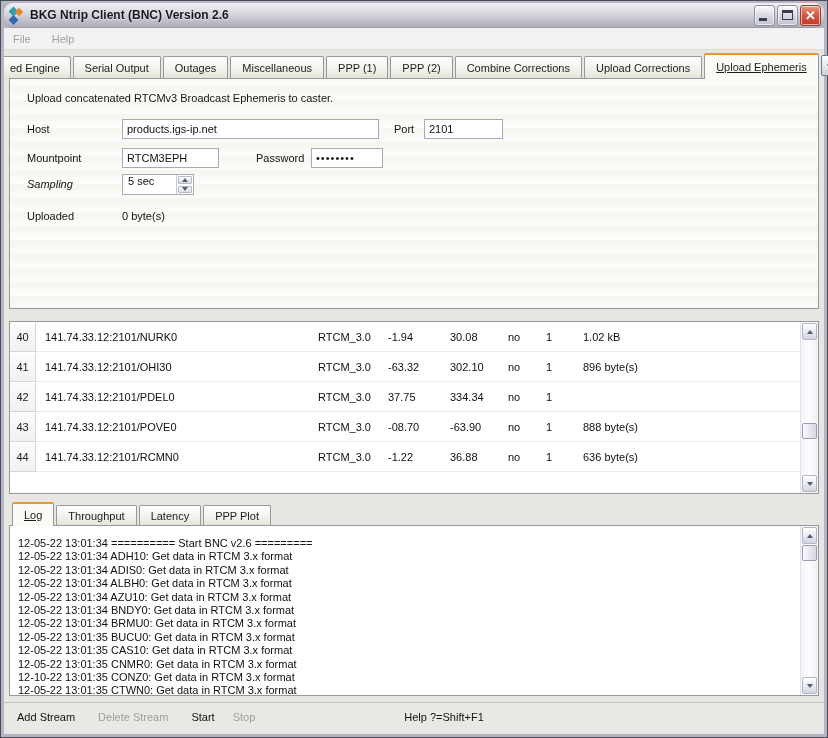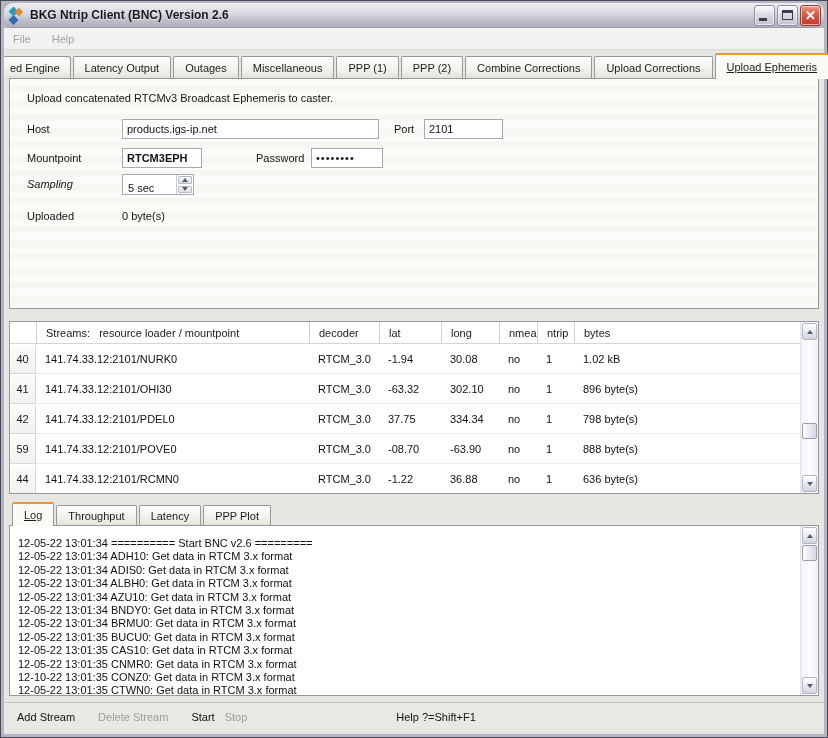--- a/index.html
+++ b/index.html
@@ -69,21 +69,21 @@
   .panel{ margin:0 5px; border:1px solid #919b9c; background:#fbfaf7; position:relative; z-index:2;}
   .upload-panel{ height:231px; flex:0 0 231px;
     background:repeating-linear-gradient(180deg,#fcfbf9 0 7px,#f7f6f1 7px 14px);}
   .desc{ position:absolute; left:17px; top:13px; color:#141414;}
   .flabel{ position:absolute; left:17px; color:#141414;}
   .ffield{ position:absolute; height:20px; border:1px solid #a9a9b5; background:#fff;
     font-family:"Liberation Sans",sans-serif; font-size:11px; color:#111; padding:0 4px; }
   input.ffield{ outline:none; }
   .statictext{ position:absolute; color:#141414;}
   .spinbox{ position:absolute; left:112px; top:95px; width:72px; height:21px;
-    border:1px solid #a9a9b5; background:#fff; display:flex; align-items:flex-end;}
+    border:1px solid #a9a9b5; background:#fff; display:flex; align-items:flex-start;}
   .spin-val{ flex:1 1 auto; padding-left:5px;}
   .spin-btns{ width:17px; height:100%; display:flex; flex-direction:column; border-left:1px solid #c9c9d2;}
   .spin-btn{ flex:1 1 50%; display:flex; align-items:center; justify-content:center;
     background:linear-gradient(#fefefe,#dcdce4); border:1px solid #b9b9c6; margin:1px; border-radius:1px;}
   .tri-up{ width:0;height:0;border:3px solid transparent;border-bottom:4px solid #4d5d74;border-top:none;}
   .tri-down{ width:0;height:0;border:3px solid transparent;border-top:4px solid #4d5d74;border-bottom:none;}
 
   .gap{ height:12px; flex:0 0 12px;}
   .gap-small{ height:7px; flex:0 0 7px;}
 
@@ -123,21 +123,21 @@
   
   .log-panel{ height:171px; flex:0 0 171px; background:#fff; display:flex;justify-content:center;}
   .log-area{ flex:1 1 auto; overflow:hidden; padding:11px 0 0 8px;}
   .log-line{ line-height:13.4px; white-space:nowrap; color:#101010;}
 
   
   .bottombar{ margin-top:6px; height:29px; flex:0 0 29px; background:#e9e8e5;
     border-top:1px solid #c2c1be; display:flex; align-items:center; padding-left:8px;}
   .bb-item{ margin-right:13px; padding:3px 5px; color:#111; cursor:default; white-space:nowrap;}
   .bb-item.disabled{ color:#9e9d9a;}
-  .bb-item.start{ margin-right:0;}
+  .bb-item.start{ margin-right:8px;}
   .bb-help{ margin-left:131px; color:#111; white-space:nowrap;}
 </style>
 </head>
 <body>
 
 <div class="window">
 
   <div class="titlebar">
     <div class="app-icon">
         <span class="d1"></span>
@@ -157,21 +157,21 @@
 
   <div class="menubar">
     <span class="menu-item">File</span>
     <span class="menu-item">Help</span>
   </div>
 
   <div class="client">
 
     <div class="tabbar">
       <div class="tab cut">ed Engine</div>
-      <div class="tab">Latency Output</div>
+      <div class="tab">Serial Output</div>
       <div class="tab">Outages</div>
       <div class="tab">Miscellaneous</div>
       <div class="tab">PPP (1)</div>
       <div class="tab">PPP (2)</div>
       <div class="tab">Combine Corrections</div>
       <div class="tab">Upload Corrections</div>
       <div class="tab active">Upload Ephemeris</div>
       <div class="tab-scrolls">
         <div class="tscroll">
             <span class="tri-left"></span>
@@ -182,21 +182,21 @@
 
     <div class="panel upload-panel">
       <div class="desc">Upload concatenated RTCMv3 Broadcast Ephemeris to caster.</div>
 
       <div class="flabel" style="top:44px;">Host</div>
       <input class="ffield" style="left: 112px; top: 40px; width: 257px;" value="products.igs-ip.net">
       <div class="flabel" style="left:384px; top:44px;">Port</div>
       <input class="ffield" style="left: 414px; top: 40px; width: 79px;" value="2101">
 
       <div class="flabel" style="top:73px;">Mountpoint</div>
-      <input class="ffield" style="left: 112px; top: 69px; width: 80px; font-weight: bold;" value="RTCM3EPH">
+      <input class="ffield" style="left: 112px; top: 69px; width: 97px;" value="RTCM3EPH">
       <div class="flabel" style="left:246px; top:73px;">Password</div>
       <input class="ffield" style="left: 301px; top: 69px; width: 72px; letter-spacing: 1px;" value="••••••••">
 
       <div class="flabel" style="top:99px;font-style:italic;">Sampling</div>
       <div class="spinbox">
         <span class="spin-val">5 sec</span>
         <span class="spin-btns">
           <span class="spin-btn">
               <span class="tri-up"></span>
             </span>
@@ -207,30 +207,20 @@
       </div>
 
       <div class="flabel" style="top:131px;">Uploaded</div>
       <div class="statictext" style="left:112px; top:131px;">0 byte(s)</div>
     </div>
 
     <div class="gap"></div>
 
     <div class="panel table-panel">
       <div class="table-area">
-        <div class="trow thead">
-          <div class="hcell first"></div>
-          <div class="hcell">Streams:   resource loader / mountpoint</div>
-          <div class="hcell">decoder</div>
-          <div class="hcell">lat</div>
-          <div class="hcell">long</div>
-          <div class="hcell">nmea</div>
-          <div class="hcell">ntrip</div>
-          <div class="hcell">bytes</div>
-        </div>
 
         <div class="trow tbody-row">
           <div class="rownum">40</div>
           <div class="tcell">141.74.33.12:2101/NURK0</div>
           <div class="tcell">RTCM_3.0</div>
           <div class="tcell">-1.94</div>
           <div class="tcell">30.08</div>
           <div class="tcell">no</div>
           <div class="tcell">1</div>
           <div class="tcell">1.02 kB</div>
@@ -246,24 +236,23 @@
           <div class="tcell">896 byte(s)</div>
         </div>
         <div class="trow tbody-row">
           <div class="rownum">42</div>
           <div class="tcell">141.74.33.12:2101/PDEL0</div>
           <div class="tcell">RTCM_3.0</div>
           <div class="tcell">37.75</div>
           <div class="tcell">334.34</div>
           <div class="tcell">no</div>
           <div class="tcell">1</div>
-          <div class="tcell">798 byte(s)</div>
-        </div>
-        <div class="trow tbody-row">
-          <div class="rownum">59</div>
+        </div>
+        <div class="trow tbody-row">
+          <div class="rownum">43</div>
           <div class="tcell">141.74.33.12:2101/POVE0</div>
           <div class="tcell">RTCM_3.0</div>
           <div class="tcell">-08.70</div>
           <div class="tcell">-63.90</div>
           <div class="tcell">no</div>
           <div class="tcell">1</div>
           <div class="tcell">888 byte(s)</div>
         </div>
         <div class="trow tbody-row">
           <div class="rownum">44</div>

